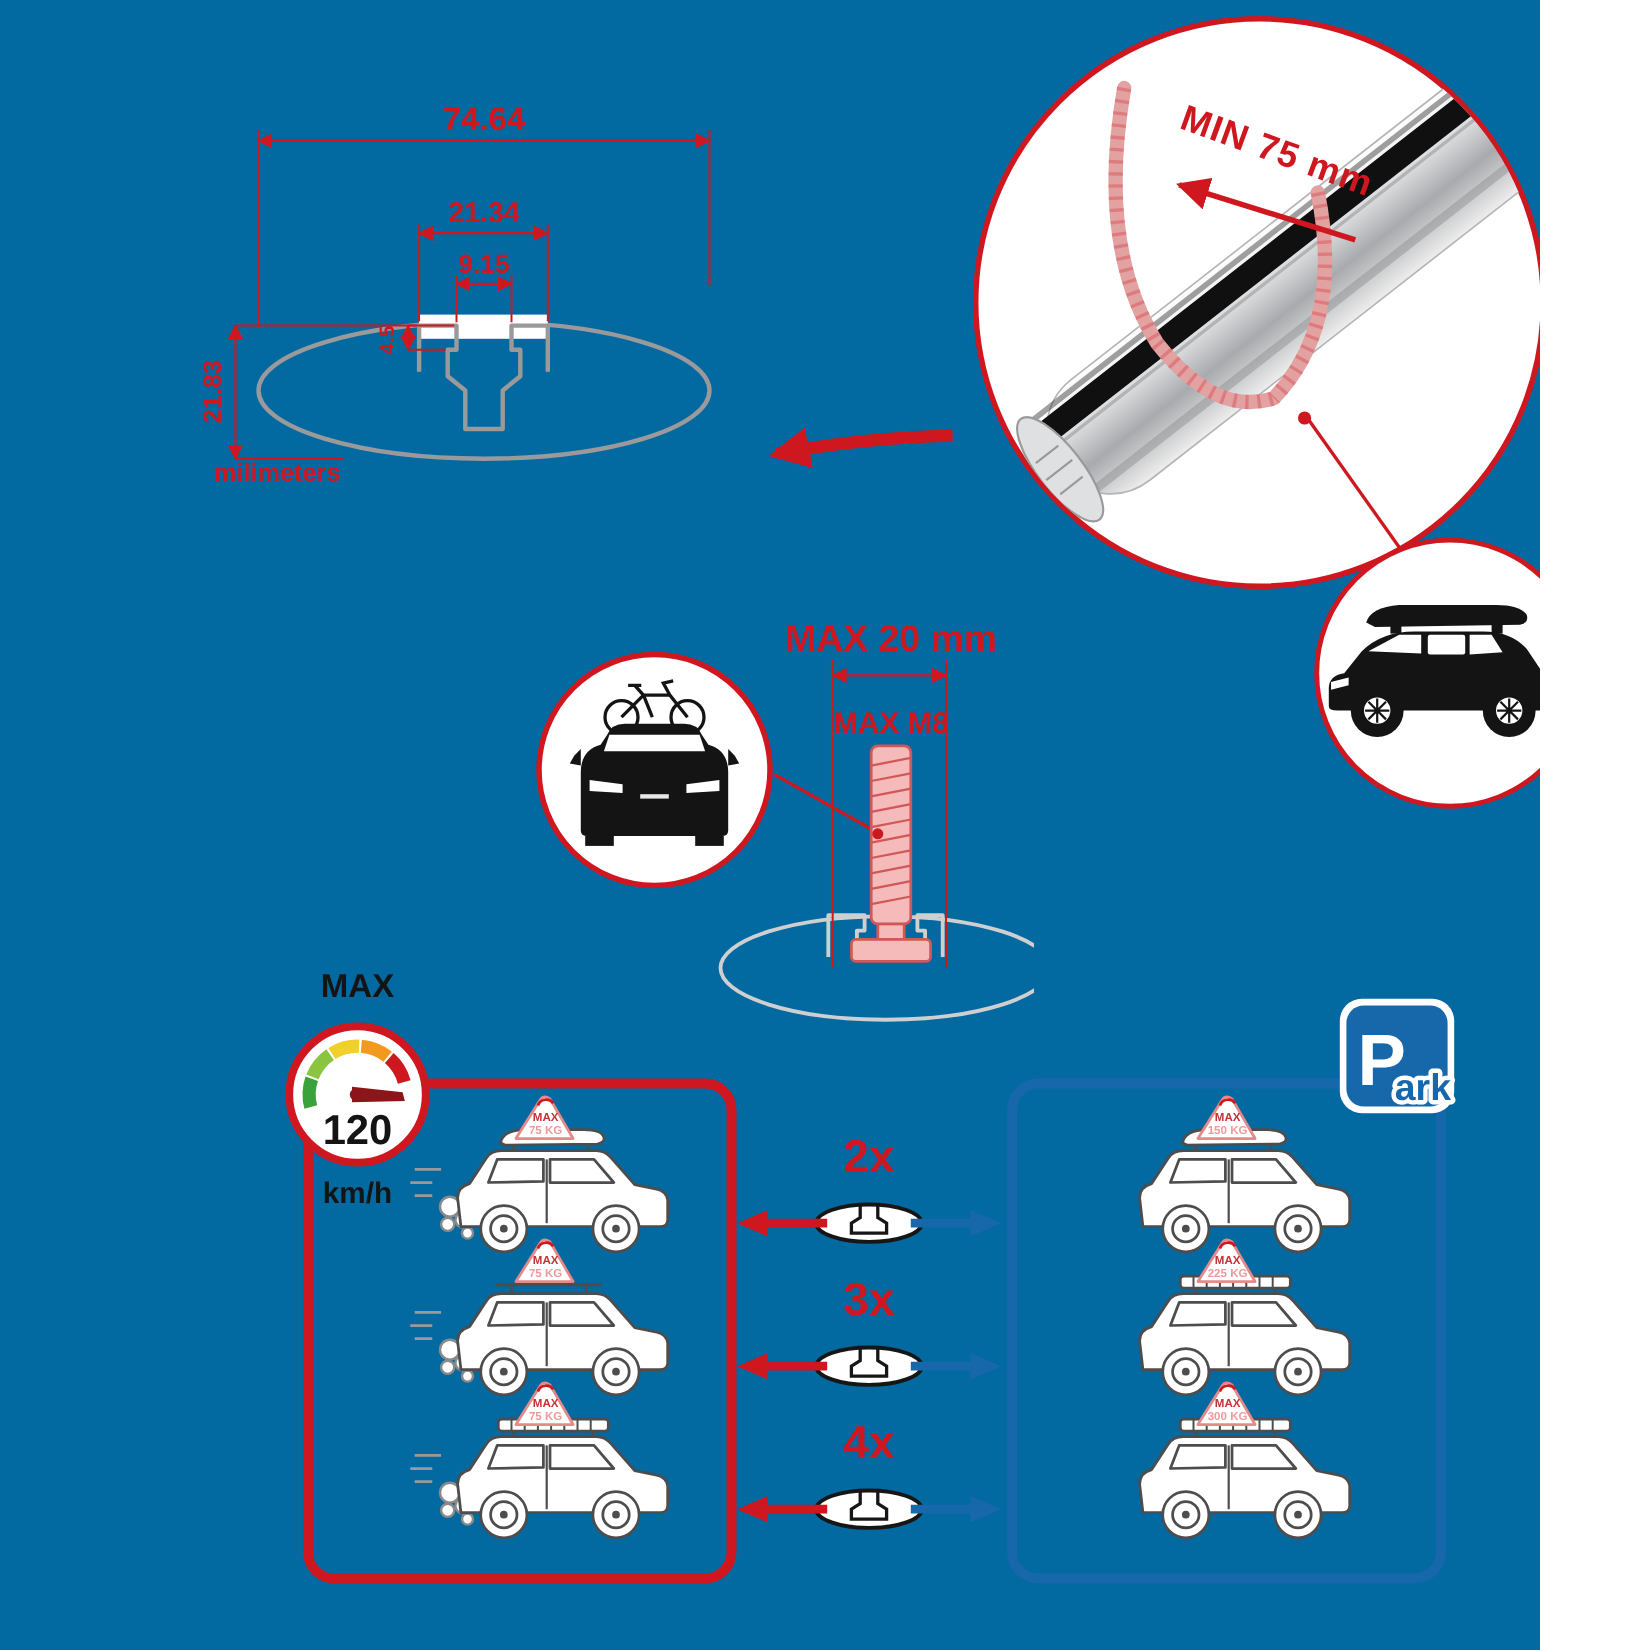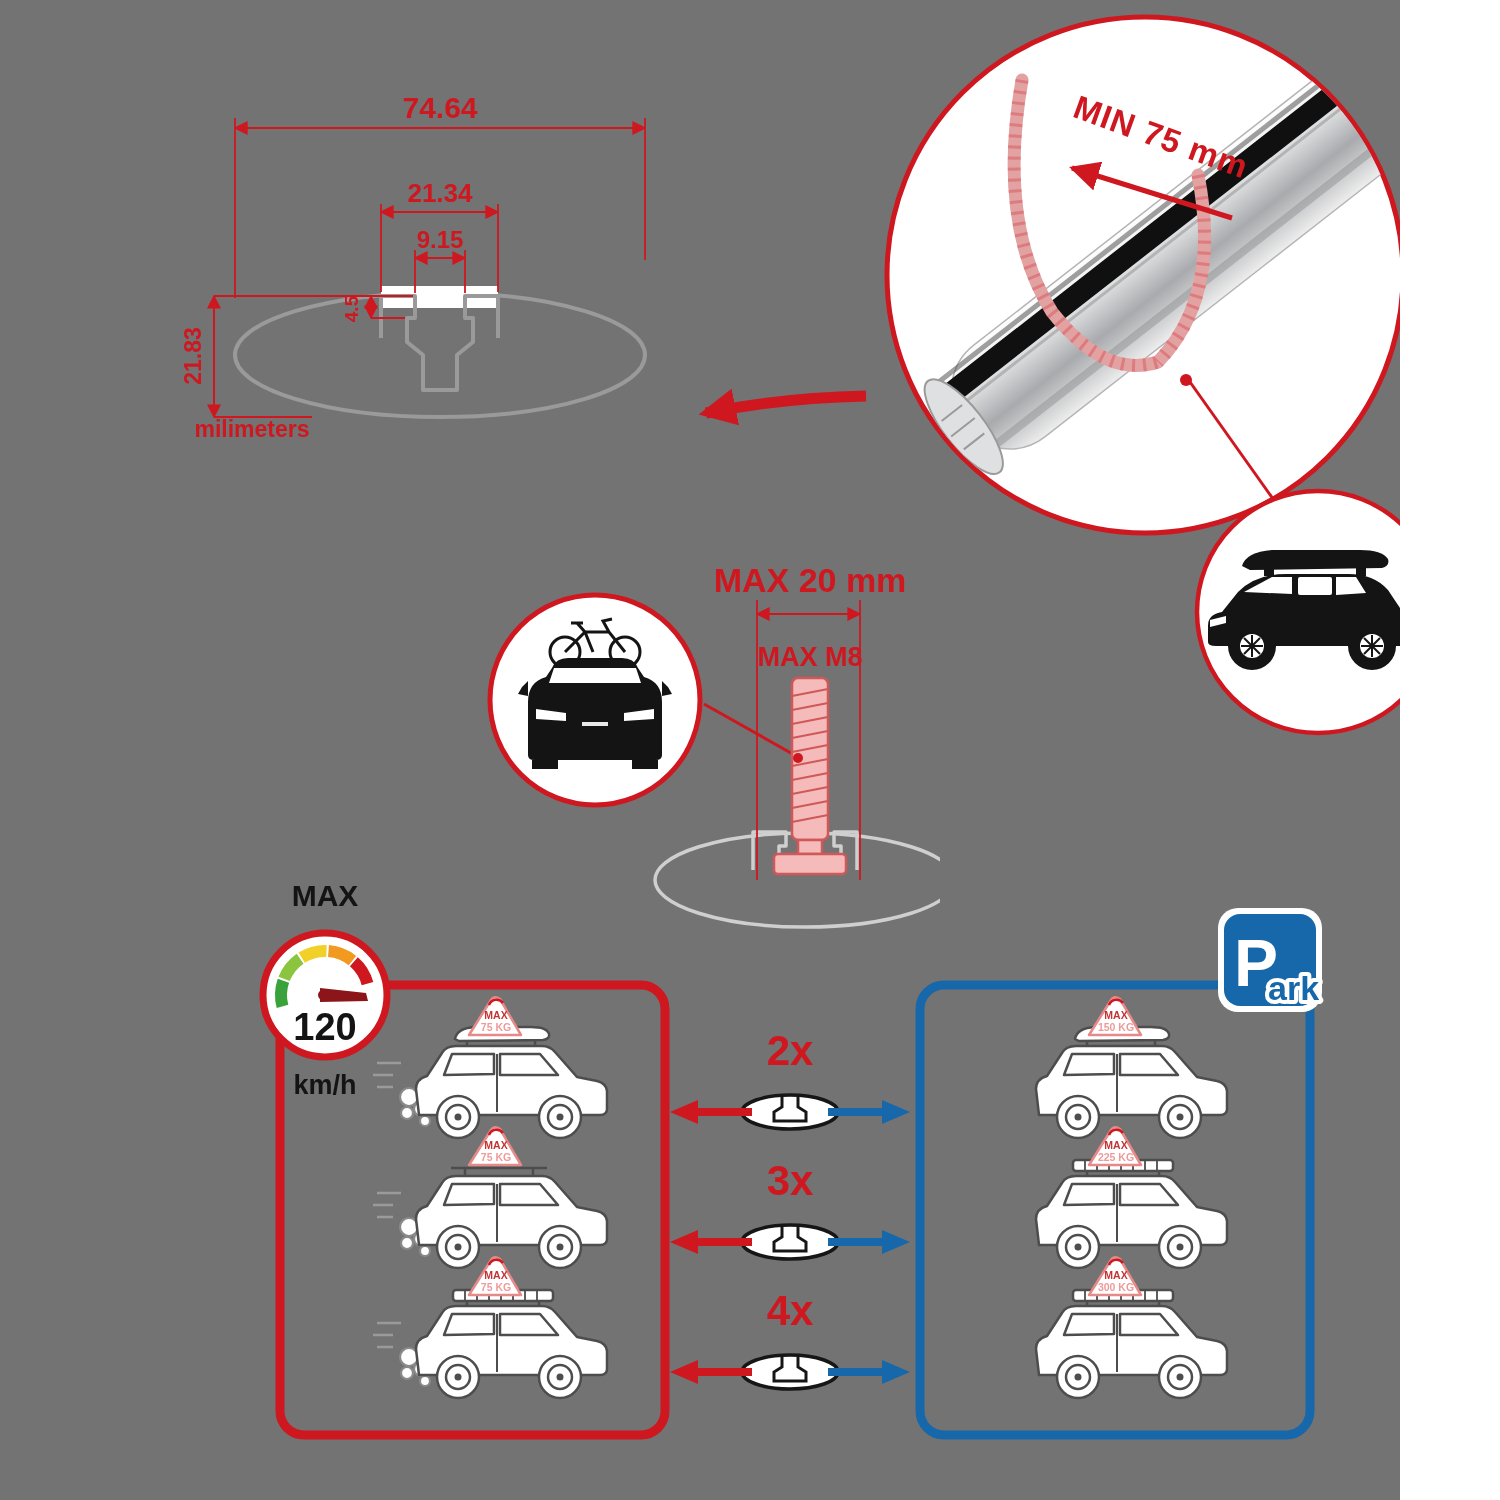--- a/index.html
+++ b/index.html
@@ -1,16 +1,16 @@
 <!DOCTYPE html>
 <html><head>
 <meta charset="utf-8">
 <style>
   html,body{margin:0;padding:0;background:#fff;}
-  #stage{position:relative;width:1400px;height:1500px;background:#737373;overflow:hidden;
+  #stage{position:relative;width:1400px;height:1500px;background:#0369a1;overflow:hidden;
          font-family:"Liberation Sans",sans-serif;}
   .abs{position:absolute;}
   svg text{font-family:"Liberation Sans",sans-serif;}
   .red-t{fill:#cf1720;font-weight:bold;}
   .blk-t{fill:#141414;font-weight:bold;}
   .dimline{stroke:#cf1720;stroke-width:2;fill:none;}
   .extline{stroke:#cf1720;stroke-width:1.8;fill:none;}
   .gray-prof{stroke:#9a9a9a;stroke-width:4;fill:none;stroke-linejoin:round;}
   .fade-prof{stroke:#cfcfcf;stroke-width:3.5;fill:none;stroke-linejoin:round;}
   .car-ln{stroke:#4d4d4d;stroke-width:2.5;fill:#fff;stroke-linejoin:round;}

